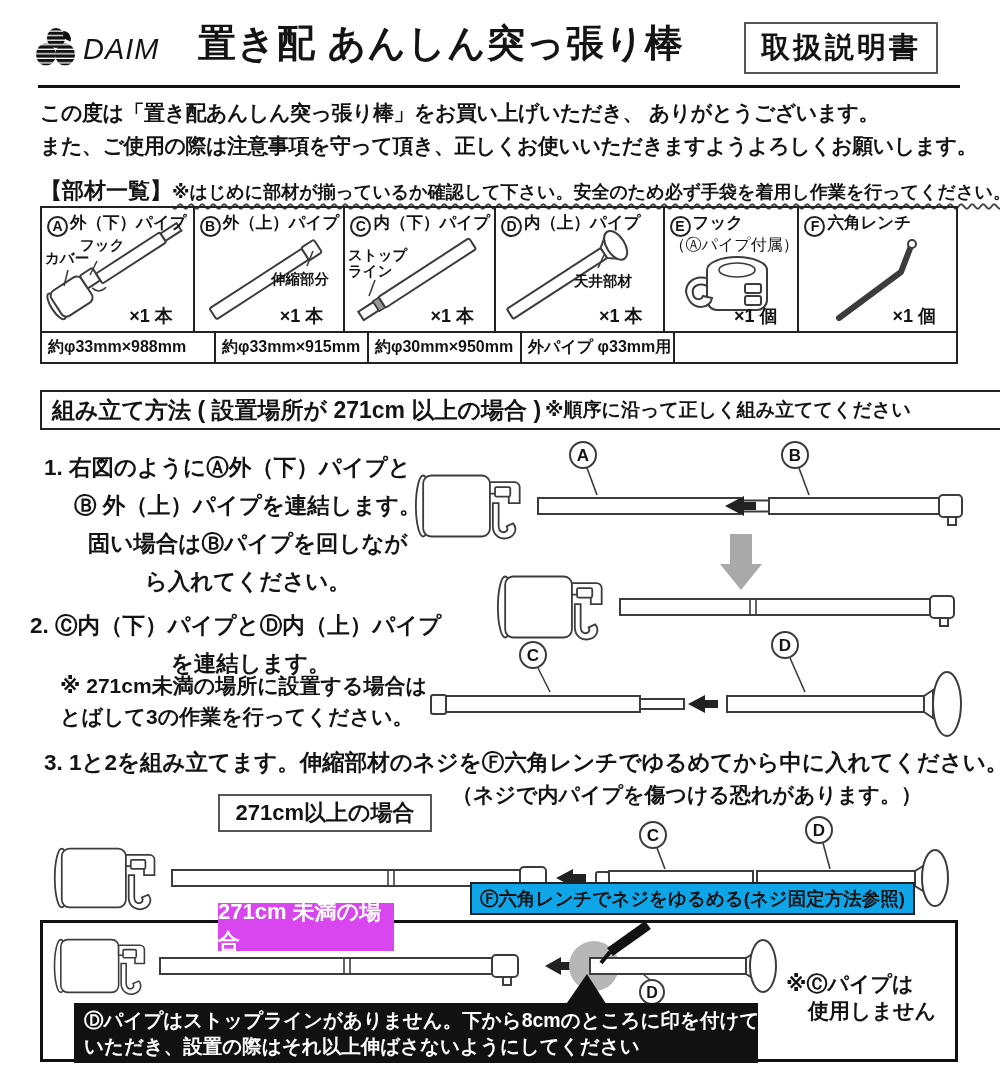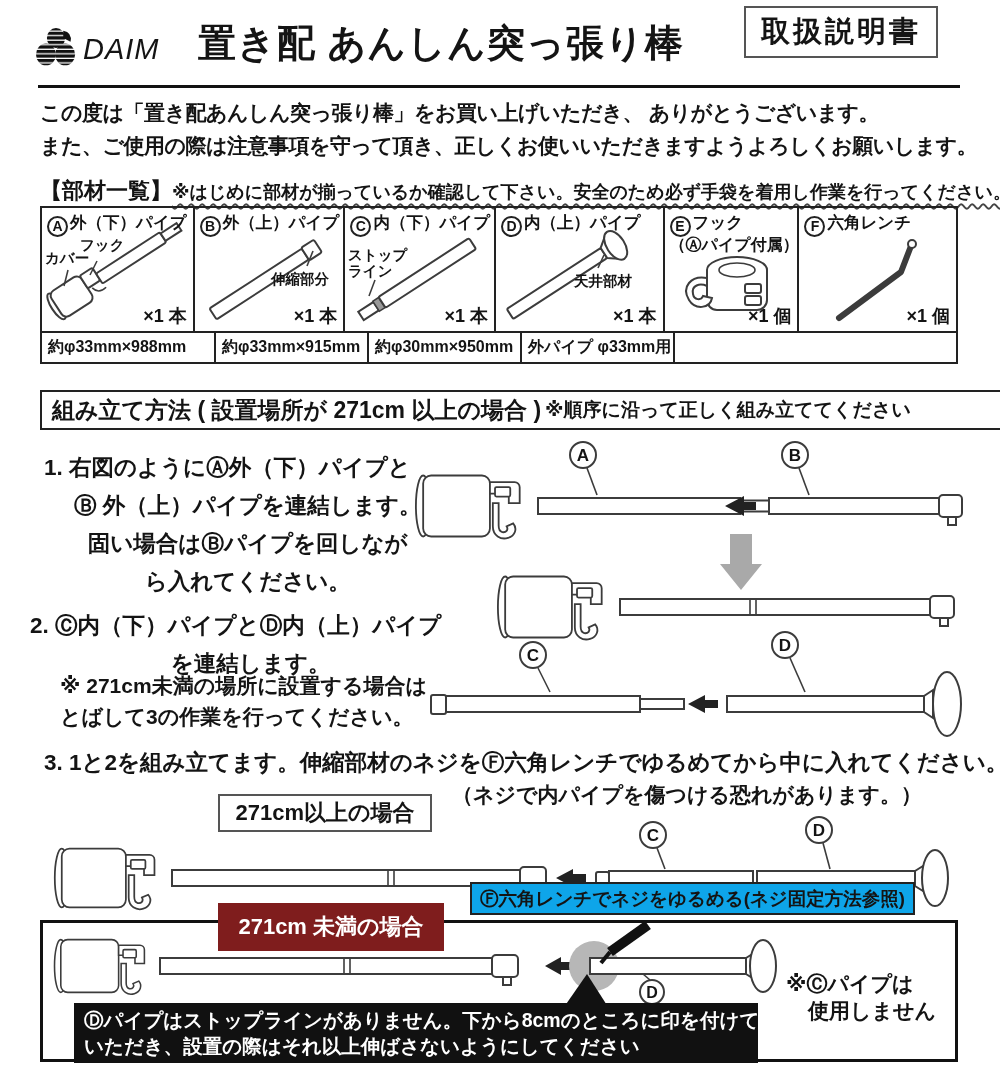--- a/index.html
+++ b/index.html
@@ -11,58 +11,58 @@
   svg .ln3{stroke:#3c3c3c;stroke-width:2.5;fill:#fff;}
   svg .thin{stroke:#3c3c3c;stroke-width:1.6;fill:none;}
   svg text{font-family:"Liberation Sans","DejaVu Sans",sans-serif;font-weight:700;fill:#141414;}
   .clbl{display:inline-flex;align-items:center;justify-content:center;border:2px solid #222;
         border-radius:50%;font-weight:700;background:#fff;box-sizing:border-box;}
   .clbl.s{width:21px;height:21px;font-size:14px;margin-right:2px;vertical-align:-3px;}
   
   .logo{left:36px;top:26px;display:flex;align-items:center;gap:7px;}
   .brand{font-size:29px;font-weight:400;font-style:italic;letter-spacing:1px;}
   .title{left:198px;top:18px;font-size:38px;font-weight:900;letter-spacing:1px;white-space:nowrap;}
-  .badge{left:744px;top:6px;width:190px;height:48px;border:2px solid #555;display:flex;
+  .badge{left:744px;top:22px;width:190px;height:48px;border:2px solid #555;display:flex;
          align-items:center;justify-content:center;font-size:29px;font-weight:800;letter-spacing:3px;}
   .divider{left:38px;top:85px;width:922px;height:3px;background:#111;}
   
   .intro{left:40px;top:96px;width:930px;font-size:21px;font-weight:600;line-height:33px;
          letter-spacing:-0.5px;white-space:nowrap;}
   
   .parts-head{left:40px;top:176px;display:flex;align-items:baseline;white-space:nowrap;}
   .parts-head .h{font-size:22px;font-weight:800;}
   .parts-head .n{font-size:18px;font-weight:700;text-decoration:underline wavy 1.5px #444;
                  text-underline-offset:5px;}
   .ptable{left:40px;top:206px;width:918px;border:2.5px solid #222;box-sizing:border-box;}
   .prow{display:flex;}
   .pcell{position:relative;height:123px;border-left:2px solid #222;box-sizing:border-box;}
   .pcell:first-child{border-left:none;}
   .pname{position:absolute;left:5px;top:4px;font-size:16.5px;font-weight:700;white-space:nowrap;z-index:2;}
-  .pname2{position:absolute;left:5px;top:27px;font-size:16px;font-weight:700;white-space:nowrap;z-index:2;}
-  .pcount{position:absolute;right:6px;bottom:3px;font-size:18px;font-weight:700;z-index:2;}
+  .pname2{position:absolute;left:5px;top:27px;font-size:16px;font-weight:400;white-space:nowrap;z-index:2;}
+  .pcount{position:absolute;right:20px;bottom:3px;font-size:18px;font-weight:700;z-index:2;}
   .pdraw{position:absolute;left:0;top:0;}
   .drow{display:flex;border-top:2px solid #222;height:29px;}
   .dcell{border-left:2px solid #222;box-sizing:border-box;font-size:16px;font-weight:700;
          padding:4px 0 0 6px;white-space:nowrap;}
   .dcell:first-child{border-left:none;}
   
   .asm-box{left:40px;top:390px;width:971px;height:40px;border:2.5px solid #222;box-sizing:border-box;
            display:flex;align-items:center;padding-left:10px;white-space:nowrap;}
   .asm-box .h{font-size:23px;font-weight:800;}
   .asm-box .n{font-size:19px;font-weight:700;margin-left:4px;}
   .step{font-size:22.5px;font-weight:600;line-height:38px;white-space:nowrap;}
   .step .ind{margin-left:30px;text-align:center;}
   .bnote{font-size:21px;font-weight:800;line-height:31px;white-space:nowrap;}
   .case-over{left:218px;top:794px;width:214px;height:38px;border:2px solid #555;box-sizing:border-box;
              display:flex;align-items:center;justify-content:center;font-size:22px;font-weight:800;background:#fff;}
   .f-note{left:470px;top:882px;border:2px solid #222;background:#0ea5e9;padding:2px 8px;
           font-size:18.5px;font-weight:700;white-space:nowrap;z-index:5;}
   
   .bot-box{left:40px;top:920px;width:918px;height:142px;border:3px solid #111;box-sizing:border-box;}
-  .case-under{left:218px;top:903px;width:226px;height:48px;background:#7f1d1d;color:#fff;display:flex;
+  .case-under{left:218px;top:903px;width:176px;height:48px;background:#d946ef;color:#fff;display:flex;
               align-items:center;justify-content:center;font-size:22px;font-weight:800;z-index:4;}
   .c-unused{left:786px;top:970px;font-size:21px;font-weight:800;line-height:27px;white-space:nowrap;z-index:4;}
   .warn{left:74px;top:1003px;width:684px;background:#111;color:#fff;font-size:19.5px;font-weight:700;
         line-height:26px;padding:4px 10px;box-sizing:border-box;white-space:nowrap;z-index:5;}
 </style>
 </head>
 <body>
 
 <div id="page">
 

